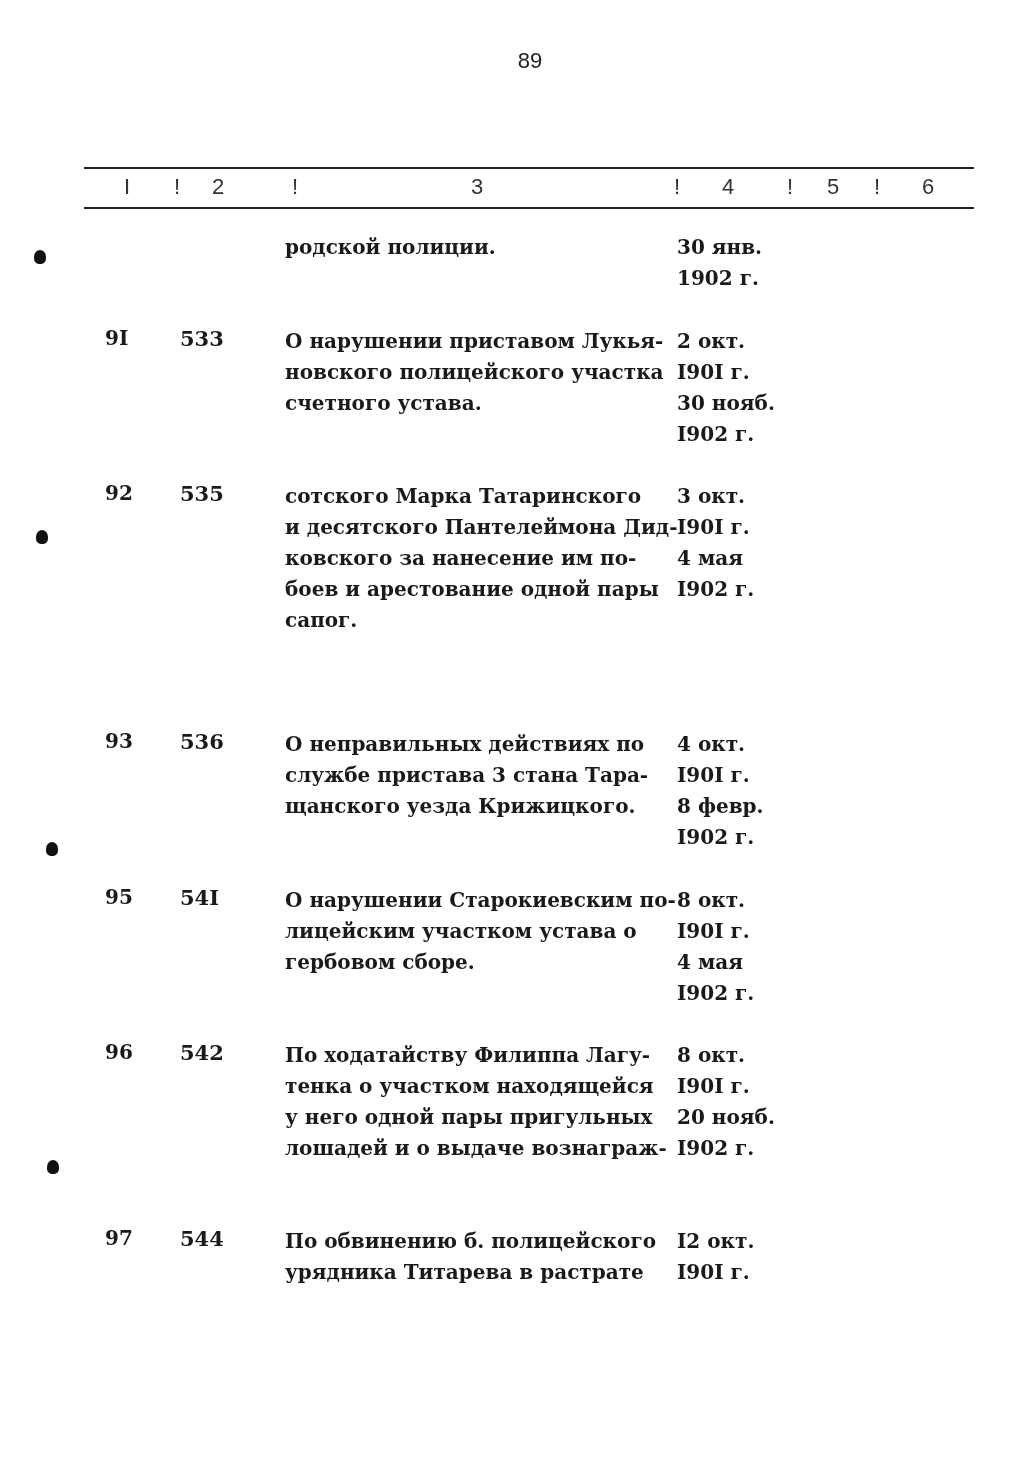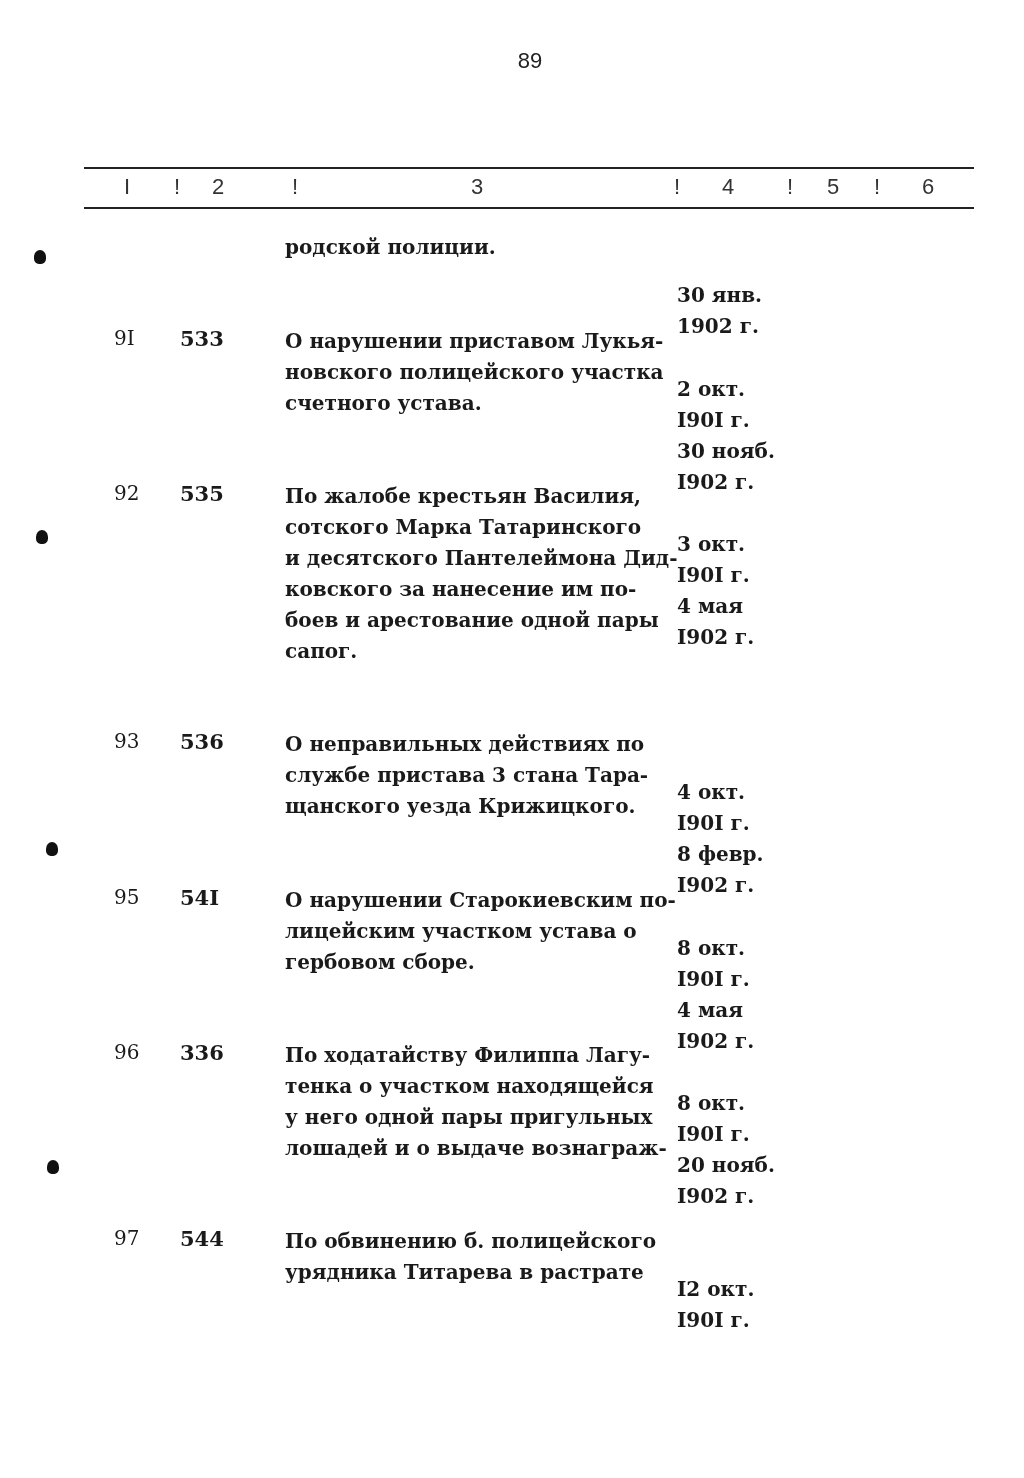--- a/index.html
+++ b/index.html
@@ -13,24 +13,24 @@
   }
   .rule { position: absolute; left: 84px; width: 890px; height: 2px; background: #222; }
   .rule.top { top: 167px; }
   .rule.bottom { top: 207px; }
   .header-row {
     position: absolute; top: 174px; left: 84px; width: 890px; height: 28px;
     font-family: "Liberation Sans", sans-serif; font-size: 22px; color: #333;
   }
   .header-row span { position: absolute; top: 0; }
   .entry { position: absolute; left: 0; width: 1024px; }
-  .col1 { position: absolute; left: 114px; font-size: 20px; font-weight: normal; }
+  .col1 { position: absolute; left: 105px; font-size: 20px; font-weight: bold; }
   .col2 { position: absolute; left: 180px; font-size: 21px; font-weight: bold; }
   .col3 { position: absolute; left: 285px; width: 385px; font-size: 20px; font-weight: bold; line-height: 31px; }
-  .col4 { position: absolute; left: 677px; width: 120px; font-size: 20px; font-weight: bold; line-height: 31px; margin-top: 48px; }
+  .col4 { position: absolute; left: 677px; width: 120px; font-size: 20px; font-weight: bold; line-height: 31px; }
   .line { display: block; white-space: nowrap; }
   .mark {
     position: absolute; width: 12px; height: 14px; background: #111; border-radius: 50% 50% 40% 40%;
   }
 </style>
 </head>
 <body>
 
 <div class="page-number">89</div>
 
@@ -73,21 +73,20 @@
     <span class="line">I90I г.</span>
     <span class="line">30 нояб.</span>
     <span class="line">I902 г.</span>
   </div>
 </div>
 
 <div class="entry" style="top:481px">
   <div class="col1">92</div>
   <div class="col2">535</div>
   <div class="col3">
-    <span class="line">По жалобе крестьян Василия,</span>
     <span class="line">сотского Марка Татаринского</span>
     <span class="line">и десятского Пантелеймона Дид-</span>
     <span class="line">ковского за нанесение им по-</span>
     <span class="line">боев и арестование одной пары</span>
     <span class="line">сапог.</span>
   </div>
   <div class="col4">
     <span class="line">3 окт.</span>
     <span class="line">I90I г.</span>
     <span class="line">4 мая</span>
@@ -122,21 +121,21 @@
   <div class="col4">
     <span class="line">8 окт.</span>
     <span class="line">I90I г.</span>
     <span class="line">4 мая</span>
     <span class="line">I902 г.</span>
   </div>
 </div>
 
 <div class="entry" style="top:1040px">
   <div class="col1">96</div>
-  <div class="col2">336</div>
+  <div class="col2">542</div>
   <div class="col3">
     <span class="line">По ходатайству Филиппа Лагу-</span>
     <span class="line">тенка о участком находящейся</span>
     <span class="line">у него одной пары пригульных</span>
     <span class="line">лошадей и о выдаче вознаграж-</span>
   </div>
   <div class="col4">
     <span class="line">8 окт.</span>
     <span class="line">I90I г.</span>
     <span class="line">20 нояб.</span>

